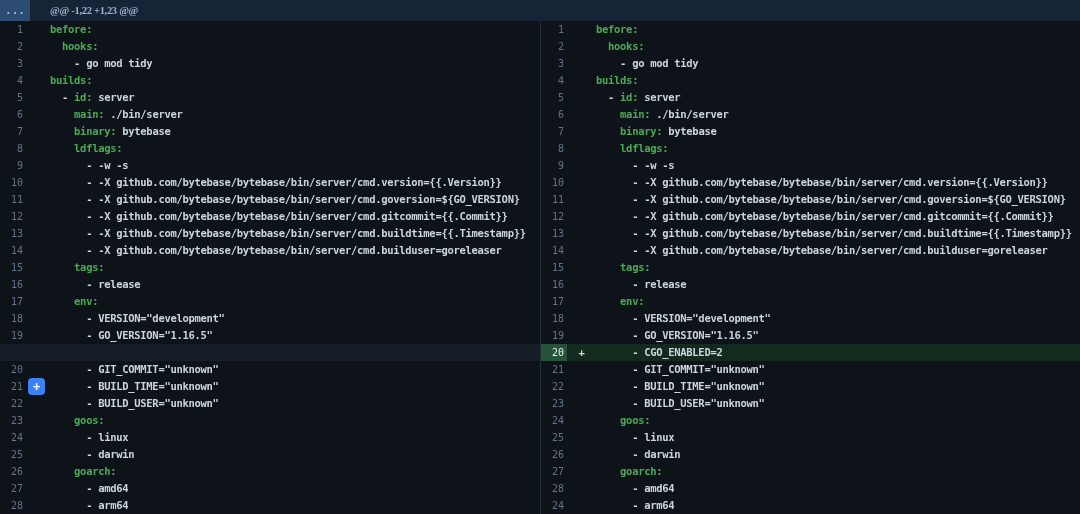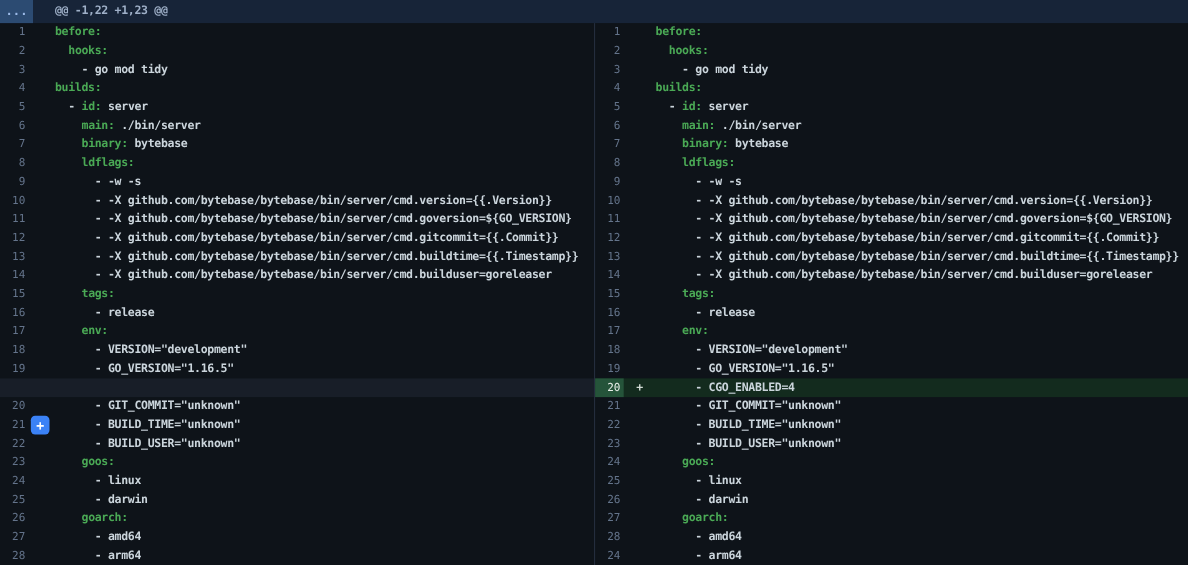--- a/index.html
+++ b/index.html
@@ -16,20 +16,21 @@
   }
   .expand-btn {
     width:30px; flex:none; border:none; background:#2c4b72;
     color:#9cbbe8; font-family:inherit; font-size:11px; font-weight:bold;
     line-height:18px; text-align:center; cursor:pointer; padding:0;
   }
   .hunk-text {
     color:#9fb0c8; font-size:10.5px; letter-spacing:-0.3px;
     line-height:21px; padding-left:20px; font-weight:bold;
     white-space:pre;
+    font-family:Liberation Serif, serif;
   }
   .panes { display:flex; flex:1; }
   .pane { width:540px; flex:none; }
   .pane-right { border-left:1px solid #242d3d; }
   .row {
     display:flex; height:17px; line-height:17px;
     font-size:10.5px; letter-spacing:-0.3px; font-weight:bold;
     white-space:pre;
   }
   .gutter {
@@ -106,21 +107,21 @@
         <div class="row context"><div class="gutter">10</div><div class="marker"></div><div class="code"><span class="seg-text">      - -X github.com/bytebase/bytebase/bin/server/cmd.version={{.Version}}</span></div></div>
         <div class="row context"><div class="gutter">11</div><div class="marker"></div><div class="code"><span class="seg-text">      - -X github.com/bytebase/bytebase/bin/server/cmd.goversion=${GO_VERSION}</span></div></div>
         <div class="row context"><div class="gutter">12</div><div class="marker"></div><div class="code"><span class="seg-text">      - -X github.com/bytebase/bytebase/bin/server/cmd.gitcommit={{.Commit}}</span></div></div>
         <div class="row context"><div class="gutter">13</div><div class="marker"></div><div class="code"><span class="seg-text">      - -X github.com/bytebase/bytebase/bin/server/cmd.buildtime={{.Timestamp}}</span></div></div>
         <div class="row context"><div class="gutter">14</div><div class="marker"></div><div class="code"><span class="seg-text">      - -X github.com/bytebase/bytebase/bin/server/cmd.builduser=goreleaser</span></div></div>
         <div class="row context"><div class="gutter">15</div><div class="marker"></div><div class="code"><span class="seg-text">    </span><span class="seg-key">tags:</span></div></div>
         <div class="row context"><div class="gutter">16</div><div class="marker"></div><div class="code"><span class="seg-text">      - release</span></div></div>
         <div class="row context"><div class="gutter">17</div><div class="marker"></div><div class="code"><span class="seg-text">    </span><span class="seg-key">env:</span></div></div>
         <div class="row context"><div class="gutter">18</div><div class="marker"></div><div class="code"><span class="seg-text">      - VERSION="development"</span></div></div>
         <div class="row context"><div class="gutter">19</div><div class="marker"></div><div class="code"><span class="seg-text">      - GO_VERSION="1.16.5"</span></div></div>
-        <div class="row added"><div class="gutter">20</div><div class="marker"><span>+</span></div><div class="code"><span class="seg-text">      - CGO_ENABLED=4</span></div></div>
+        <div class="row added"><div class="gutter">20</div><div class="marker"><span>+</span></div><div class="code"><span class="seg-text">      - CGO_ENABLED=2</span></div></div>
         <div class="row context"><div class="gutter">21</div><div class="marker"></div><div class="code"><span class="seg-text">      - GIT_COMMIT="unknown"</span></div></div>
         <div class="row context"><div class="gutter">22</div><div class="marker"></div><div class="code"><span class="seg-text">      - BUILD_TIME="unknown"</span></div></div>
         <div class="row context"><div class="gutter">23</div><div class="marker"></div><div class="code"><span class="seg-text">      - BUILD_USER="unknown"</span></div></div>
         <div class="row context"><div class="gutter">24</div><div class="marker"></div><div class="code"><span class="seg-text">    </span><span class="seg-key">goos:</span></div></div>
         <div class="row context"><div class="gutter">25</div><div class="marker"></div><div class="code"><span class="seg-text">      - linux</span></div></div>
         <div class="row context"><div class="gutter">26</div><div class="marker"></div><div class="code"><span class="seg-text">      - darwin</span></div></div>
         <div class="row context"><div class="gutter">27</div><div class="marker"></div><div class="code"><span class="seg-text">    </span><span class="seg-key">goarch:</span></div></div>
         <div class="row context"><div class="gutter">28</div><div class="marker"></div><div class="code"><span class="seg-text">      - amd64</span></div></div>
         <div class="row context"><div class="gutter">24</div><div class="marker"></div><div class="code"><span class="seg-text">      - arm64</span></div></div>
       </div>

